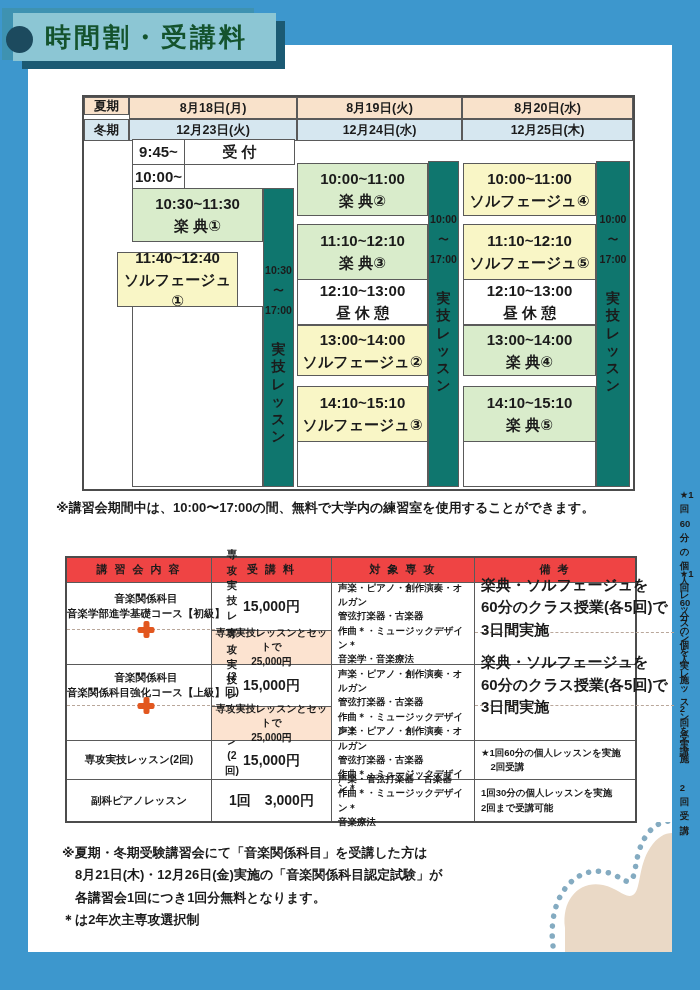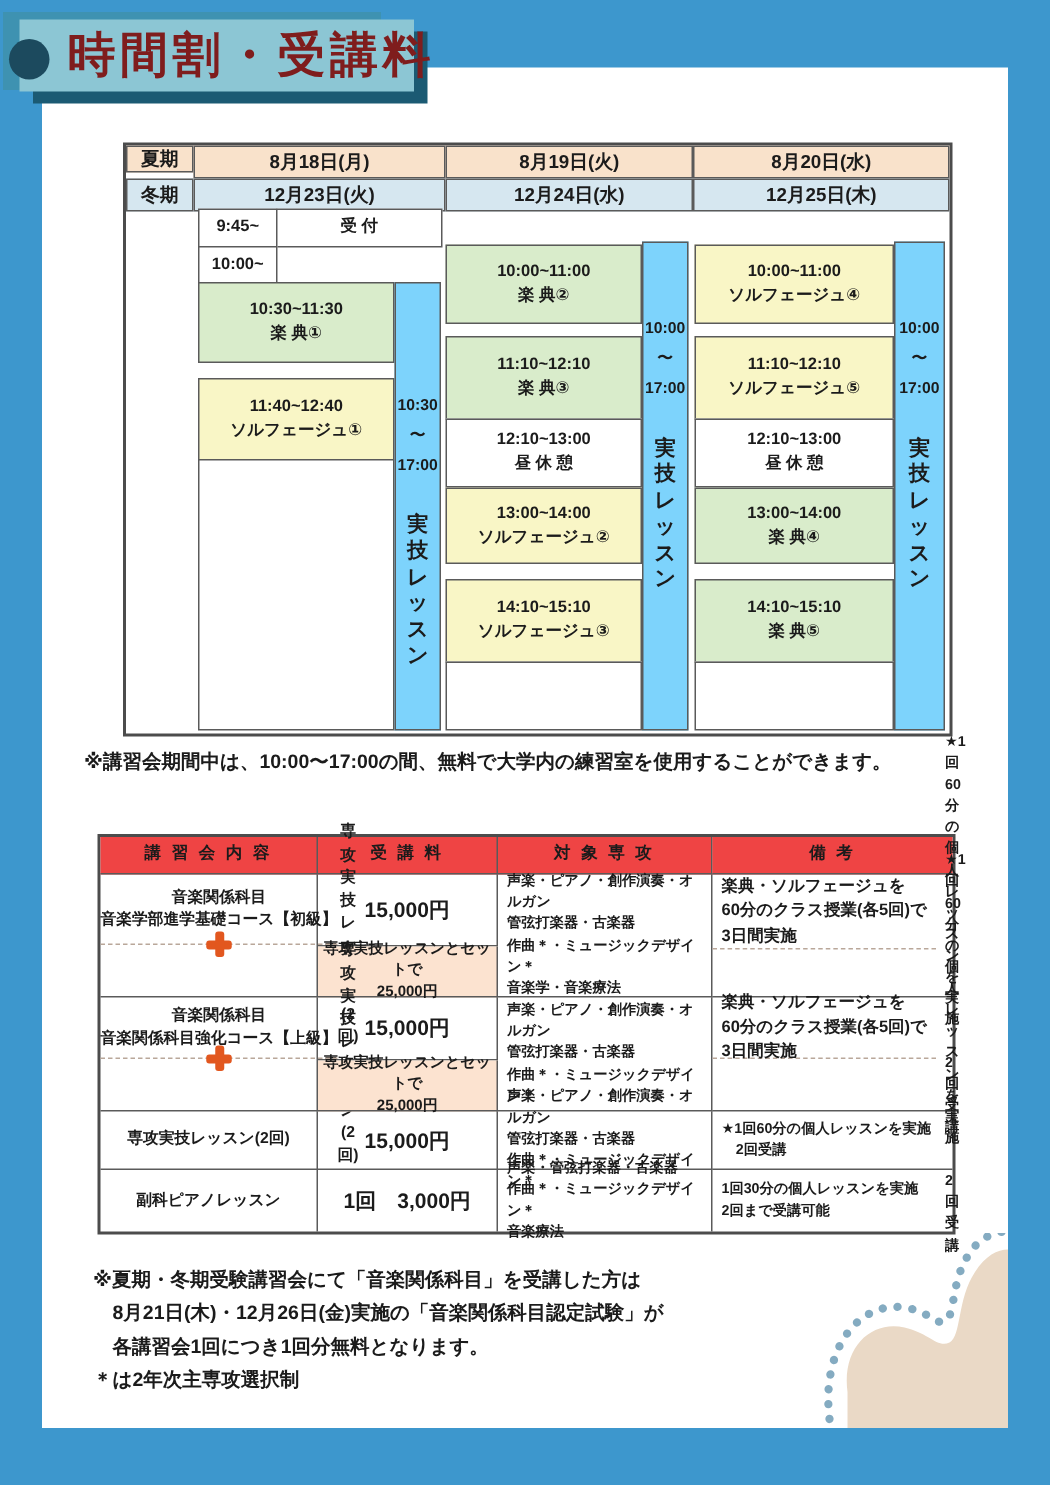--- a/index.html
+++ b/index.html
@@ -13,35 +13,35 @@
   }
   .page {
     position: absolute; left: 28px; top: 45px; width: 644px; height: 907px;
     background: #ffffff;
   }
   
   .banner-behind { position:absolute; left:2px; top:8px; width:252px; height:52px; background:#3e92b1; }
   .banner-shadow { position:absolute; left:22px; top:21px; width:263px; height:48px; background:#1b5a73; }
   .banner-main   { position:absolute; left:13px; top:13px; width:263px; height:48px; background:#8cc6d4;
                    display:flex; align-items:center; }
-  .banner-title  { padding-left:32px; color:#7f1d1d; font-size:32px; font-weight:bold; letter-spacing:3px; white-space:nowrap; }
+  .banner-title  { padding-left:32px; color:#14532d; font-size:26px; font-weight:bold; letter-spacing:3px; white-space:nowrap; }
   .banner-circle { position:absolute; left:6px; top:26px; width:27px; height:27px; border-radius:50%; background:#1c4a5e; }
   
   .schedule { position:absolute; left:82px; top:95px; width:553px; height:396px;
               border:2px solid #4c4c4c; background:#fff; }
   .sc { position:absolute; border:1px solid #5a5a5a; background:#fff;
         display:flex; align-items:center; justify-content:center;
-        text-align:center; font-weight:bold; font-size:11px; line-height:1.45;
+        text-align:center; font-weight:bold; font-size:15px; line-height:1.45;
         white-space:pre-line; }
   .hcell { font-size:12.5px; }
   .peach { background:#f9e2cb; }
   .lblue { background:#d6e7f0; }
   .green { background:#d9eccb; }
   .yellow{ background:#f9f6c6; }
-  .strip { position:absolute; border:1px solid #5a5a5a; background:#7dd3fc;
+  .strip { position:absolute; border:1px solid #5a5a5a; background:#0f766e;
            display:flex; flex-direction:column; align-items:center; }
   .strip-time  { font-size:10.5px; font-weight:bold; line-height:1.9; text-align:center; white-space:pre-line; }
   .strip-label { font-size:14px; font-weight:bold; line-height:1.25; margin-top:20px; text-align:center; white-space:pre-line; }
   .pt72 { padding-top:72px; } .pt48 { padding-top:48px; }
   
   .note1 { position:absolute; left:56px; top:499px; width:596px;
            font-size:13px; font-weight:bold; }
   .note2 { position:absolute; left:62px; top:842px; width:540px;
            font-size:13px; font-weight:bold; line-height:1.72; white-space:pre-line; }
   
@@ -57,21 +57,21 @@
   .nr { border-right:none; } .nb { border-bottom:none; }
   .left { justify-content:flex-start; text-align:left; padding:3px 6px; font-size:9.5px; line-height:1.5; }
   .peachfee { background:#fce3d0; font-size:10px; }
   .span2 { grid-row: span 2; }
   .colflex { align-items:stretch; justify-content:flex-start; padding:0; }
   .cTop { flex:none; display:flex; align-items:center; justify-content:center; text-align:center;
           border-bottom:1px dashed #b9a79a; position:relative; }
   .cBot { flex:1; display:flex; align-items:center; justify-content:center; text-align:center; }
   .h48 { height:47px; } .h42 { height:41px; } .h50 { height:50px; }
   .nTop { flex:none; display:flex; align-items:center; border-bottom:1px dashed #b9a79a;
-          padding:3px 6px; text-align:left; font-size:11px; line-height:1.5; }
+          padding:3px 6px; text-align:left; font-size:15px; line-height:1.5; }
   .nBot { flex:1; display:flex; align-items:center; padding:3px 6px; text-align:left; font-size:9.5px; line-height:1.5; }
   .feeval { font-size:14px; }
   .plus { position:absolute; left:50%; bottom:-9px; transform:translateX(-50%);
           width:17px; height:17px; z-index:3; }
   .plus::before { content:""; position:absolute; left:0; top:6px; width:17px; height:5.5px;
                   background:#e2571f; border-radius:2px; }
   .plus::after  { content:""; position:absolute; top:0; left:6px; height:17px; width:5.5px;
                   background:#e2571f; border-radius:2px; }
   .blob { position:absolute; left:537px; top:822px; }
 </style>
@@ -96,21 +96,21 @@
   <div class="sc hcell lblue" style="left:0;top:22px;width:45px;height:22px">冬期</div>
   <div class="sc hcell lblue" style="left:45px;top:22px;width:168px;height:22px">12月23日(火)</div>
   <div class="sc hcell lblue" style="left:213px;top:22px;width:165px;height:22px">12月24日(水)</div>
   <div class="sc hcell lblue" style="left:378px;top:22px;width:171px;height:22px">12月25日(木)</div>
 
   <div class="sc" style="left:48px;top:42px;width:53px;height:26px">9:45~</div>
   <div class="sc" style="left:100px;top:42px;width:111px;height:26px">受 付</div>
   <div class="sc" style="left:48px;top:67px;width:53px;height:25px">10:00~</div>
   <div class="sc green" style="left:48px;top:91px;width:131px;height:54px">10:30~11:30
 楽 典①</div>
-  <div class="sc yellow" style="left:48px;top:155px;width:131px;height:55px">11:40~12:40
+  <div class="sc yellow" style="left:33px;top:155px;width:121px;height:55px">11:40~12:40
 ソルフェージュ①</div>
   <div class="sc" style="left:48px;top:209px;width:131px;height:181px"></div>
   <div class="strip pt72" style="left:179px;top:91px;width:31px;height:299px">
     <div class="strip-time">10:30
 〜
 17:00</div>
     <div class="strip-label">実
 技
 レ
 ッ

